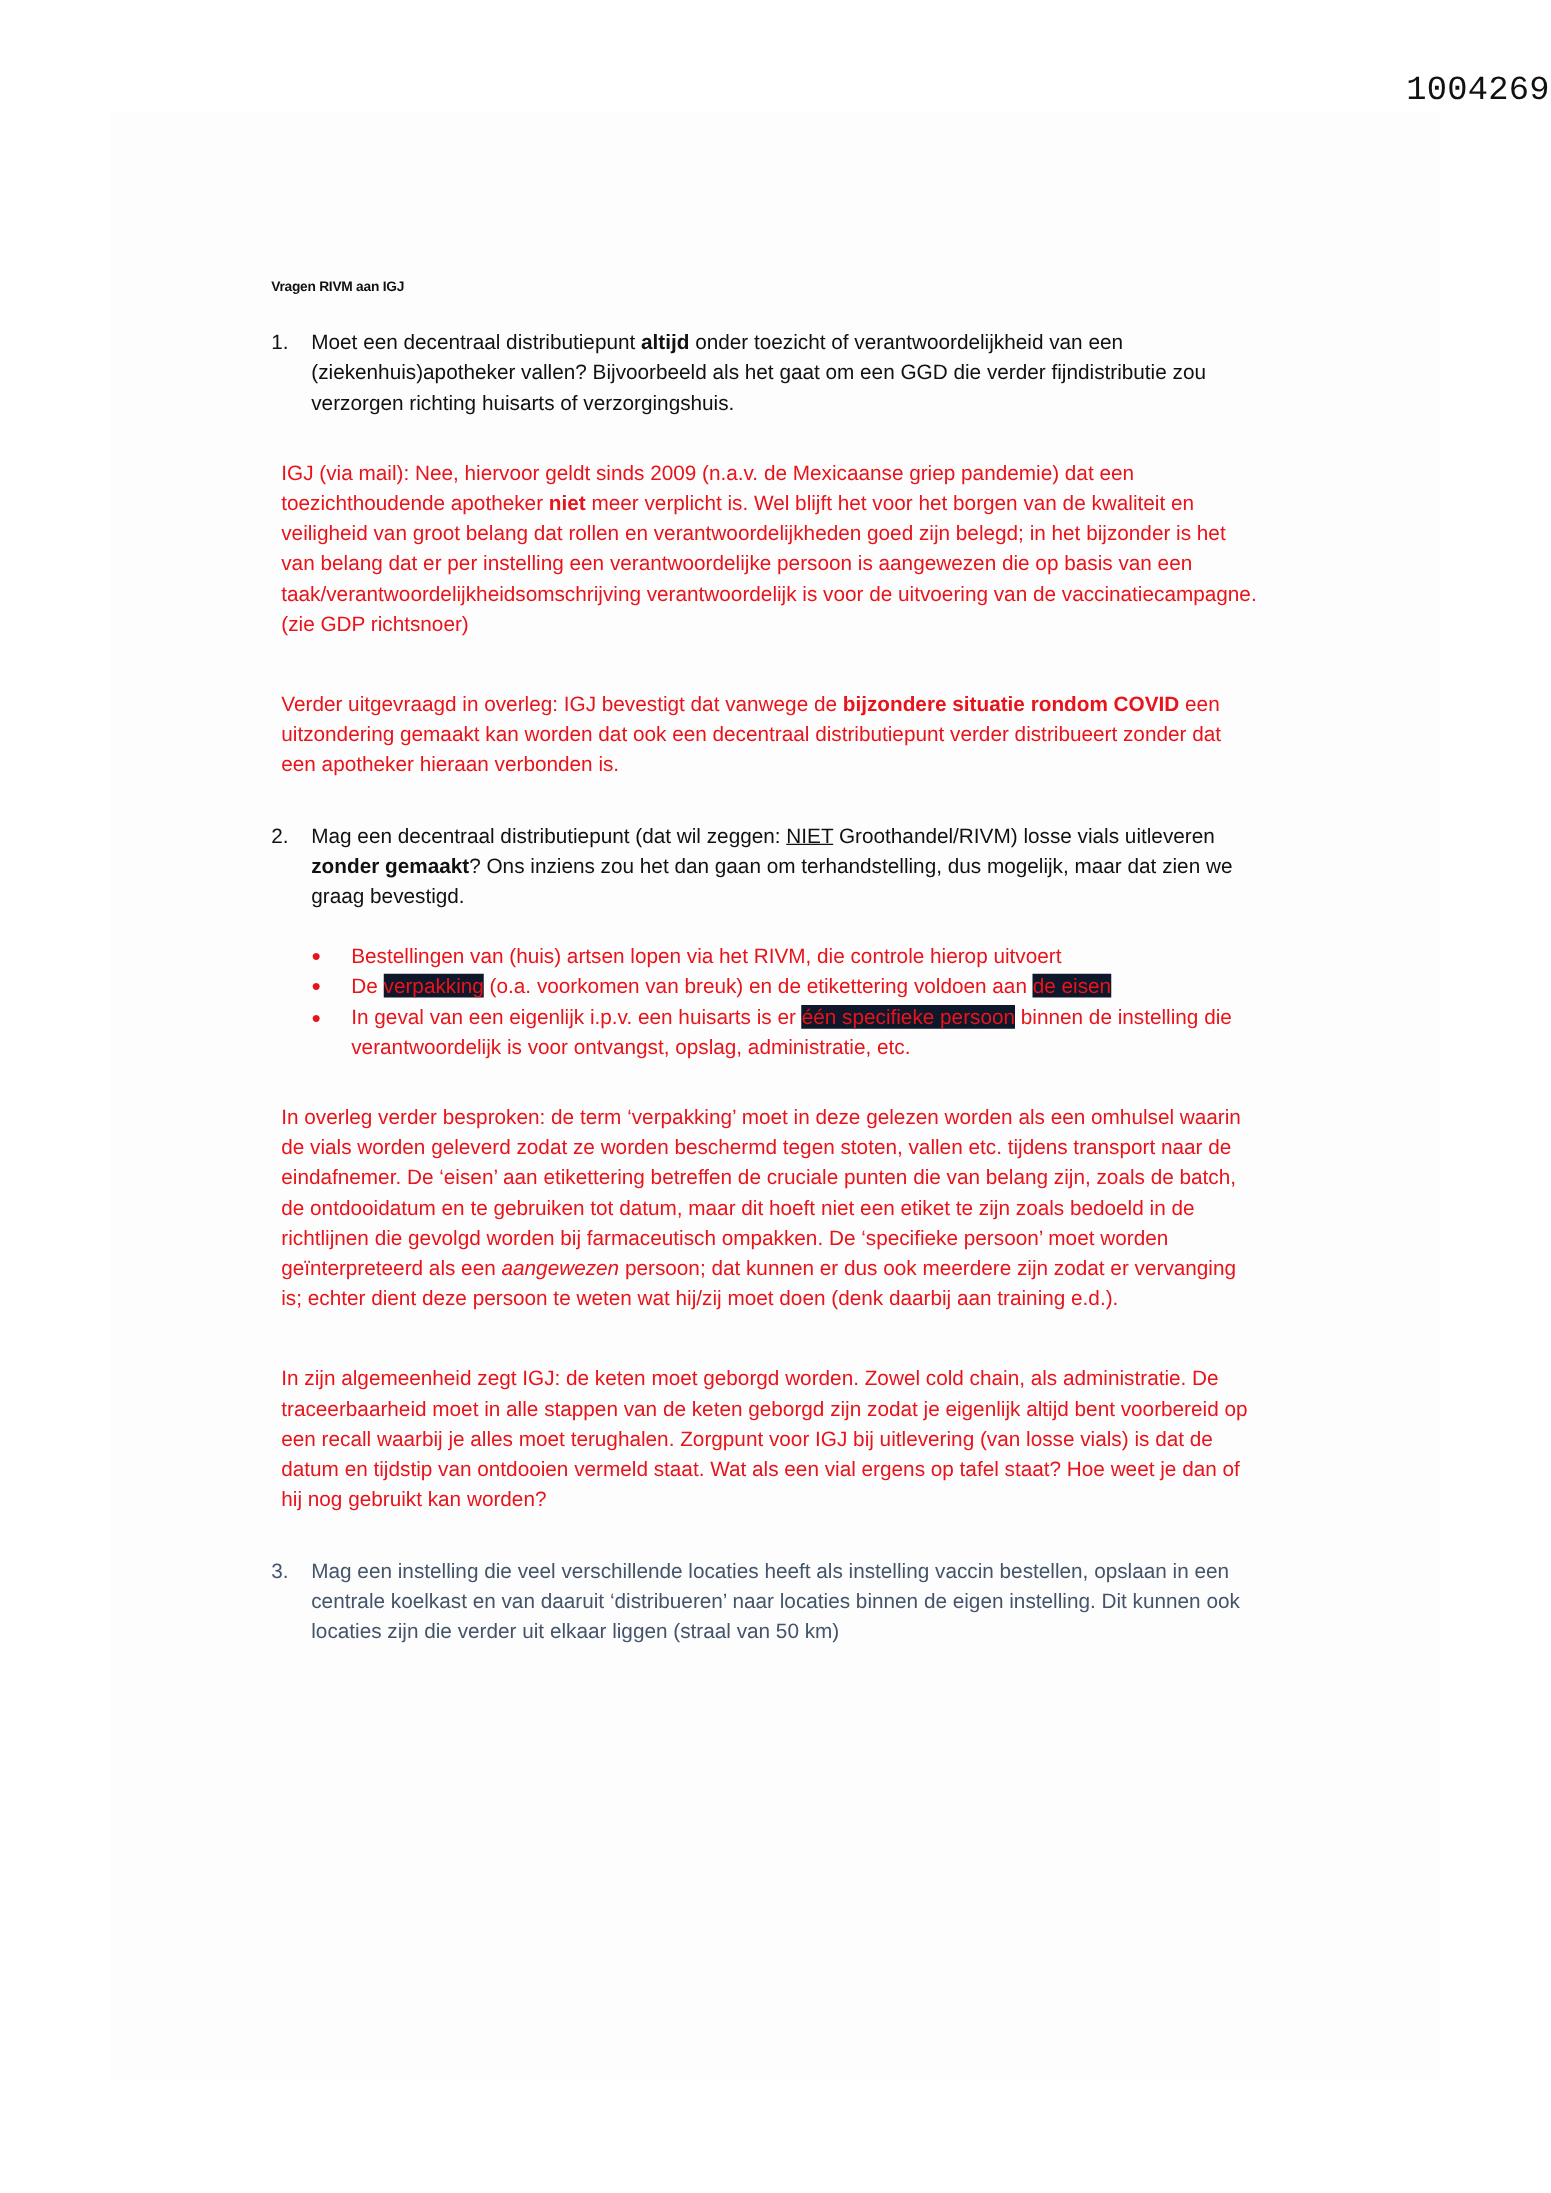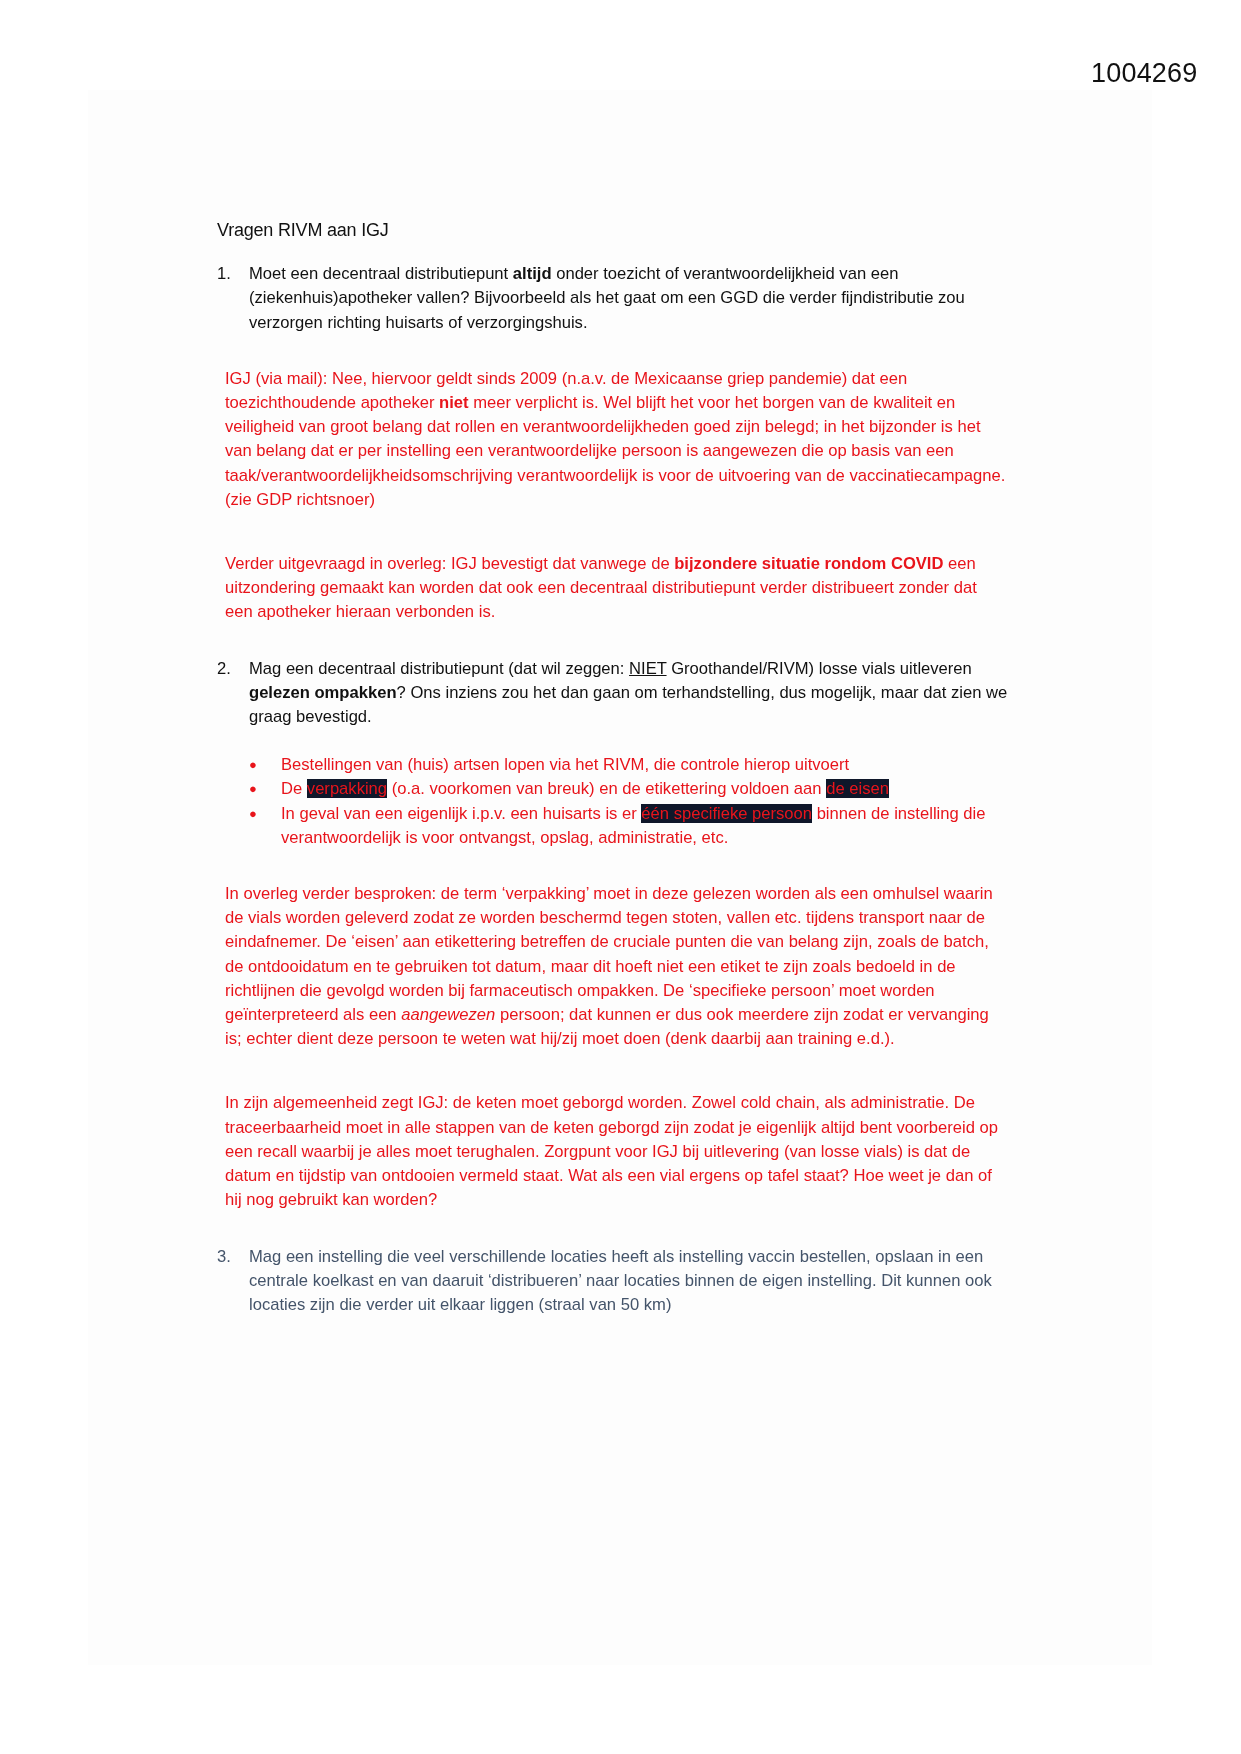--- a/index.html
+++ b/index.html
@@ -5,44 +5,44 @@
     html, body { margin: 0; padding: 0; }
     body {
       width: 1241px; height: 1754px;
       background: #ffffff;
       position: relative;
       overflow: hidden;
       font-family: "Liberation Sans", "DejaVu Sans", sans-serif;
     }
     .doc-id {
       position: absolute;
-      top: 58px; left: 1091px;
-      font-family: Liberation Sans, sans-serif;
+      top: 58px; left: 1125px;
+      font-family: Liberation Mono, monospace;
       font-size: 27px;
       color: #111;
       letter-spacing: 0.2px;
     }
     .scan-area {
       position: absolute;
       left: 88px; top: 90px;
       width: 1064px; height: 1575px;
       background: #fdfdfd;
     }
     .content {
       position: absolute;
       left: 217px; top: 218px;
       width: 800px;
       font-family: "Liberation Sans", "DejaVu Sans", sans-serif;
       font-size: 16.6px;
       line-height: 24.2px;
       color: #111;
     }
     .title {
-      font-weight: normal;
-      font-size: 18px;
+      font-weight: bold;
+      font-size: 11px;
       margin: 0 0 20px 0;
       letter-spacing: -0.2px;
     }
     .q {
       display: flex;
       margin: 0;
     }
     .q .num { width: 32px; flex: none; }
     .q .txt { flex: 1; }
     .red { color: #e8141b; }
@@ -89,21 +89,21 @@
   <p class="red"><span>IGJ (via mail): Nee, hiervoor geldt sinds 2009 (n.a.v. de Mexicaanse griep pandemie) dat een toezichthoudende apotheker </span><span class="b">niet</span><span> meer verplicht is. Wel blijft het voor het borgen van de kwaliteit en veiligheid van groot belang dat rollen en verantwoordelijkheden goed zijn belegd; in het bijzonder is het van belang dat er per instelling een verantwoordelijke persoon is aangewezen die op basis van een taak/verantwoordelijkheidsomschrijving verantwoordelijk is voor de uitvoering van de vaccinatiecampagne. (zie GDP richtsnoer)</span></p>
 
   <div class="gap"></div>
 
   <p class="red"><span>Verder uitgevraagd in overleg: IGJ bevestigt dat vanwege de </span><span class="b">bijzondere situatie rondom COVID</span><span> een uitzondering gemaakt kan worden dat ook een decentraal distributiepunt verder distribueert zonder dat een apotheker hieraan verbonden is.</span></p>
 
   <div class="gap"></div>
 
   <div class="q">
     <span class="num">2.</span>
-    <span class="txt"><span>Mag een decentraal distributiepunt (dat wil zeggen: </span><span class="u">NIET</span><span> Groothandel/RIVM) losse vials uitleveren </span><span class="b">gelezen ompakken</span><span>? Ons inziens zou het dan gaan om terhandstelling, dus mogelijk, maar dat zien we graag bevestigd.</span></span>
+    <span class="txt"><span>Mag een decentraal distributiepunt (dat wil zeggen: </span><span class="u">NIET</span><span> Groothandel/RIVM) losse vials uitleveren </span><span class="b">zonder gemaakt</span><span>? Ons inziens zou het dan gaan om terhandstelling, dus mogelijk, maar dat zien we graag bevestigd.</span></span>
   </div>
 
   <div class="gap"></div>
 
   <div class="red">
     <ul class="bullets">
       <li>
         <span class="dot">●</span>
         <span class="btxt">Bestellingen van (huis) artsen lopen via het RIVM, die controle hierop uitvoert</span>
       </li>

